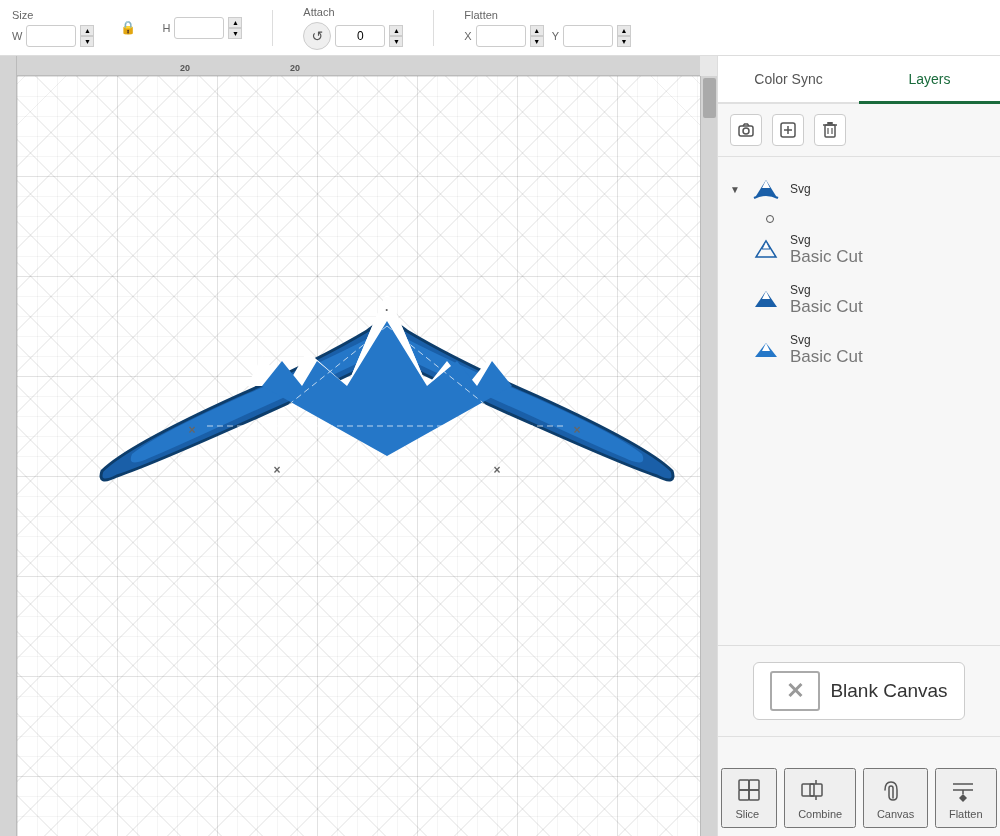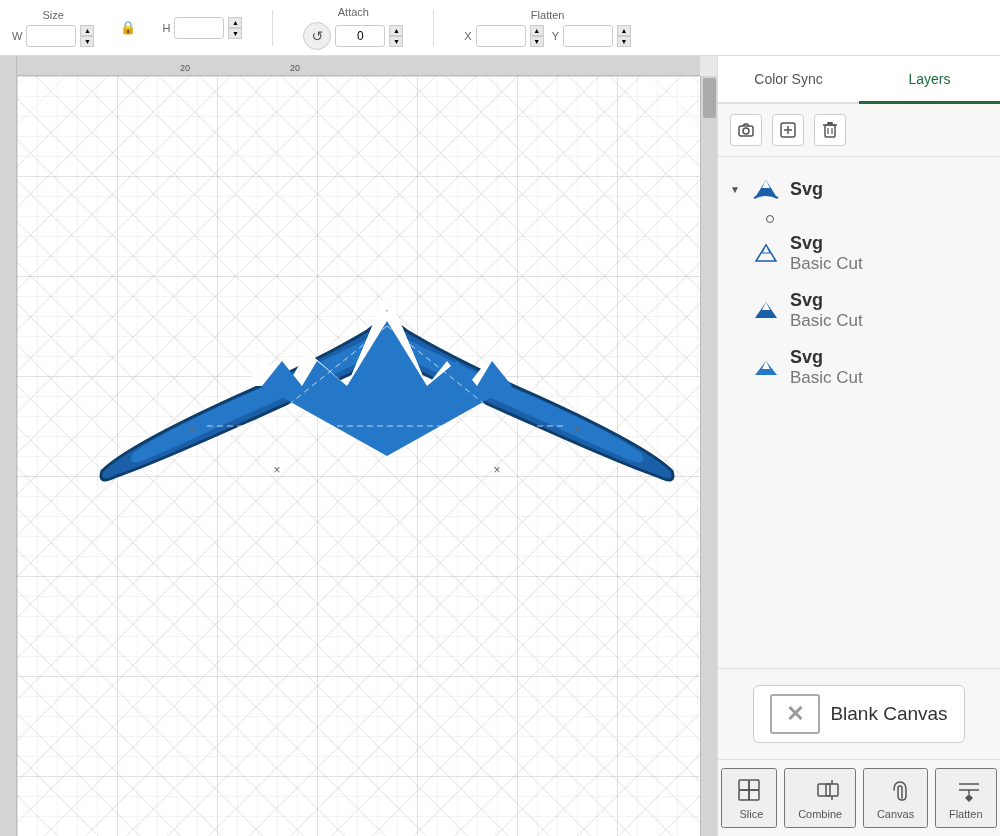--- a/index.html
+++ b/index.html
@@ -12,21 +12,20 @@
       border-bottom: 1px solid #ddd;
       display: flex;
       align-items: center;
       padding: 0 12px;
       gap: 24px;
       flex-shrink: 0;
     }
     .toolbar-group {
       display: flex;
       flex-direction: column;
-      align-items: center;
       gap: 4px;
     }
     .toolbar-label {
       font-size: 11px;
       color: #666;
     }
     .toolbar-input-row {
       display: flex;
       align-items: center;
       gap: 4px;
@@ -85,20 +84,21 @@
       flex: 1;
       overflow: hidden;
     }
 
     
     .canvas-area {
       flex: 1;
       position: relative;
       overflow: hidden;
       background: #e8e8e8;
+      font-weight: bold;
     }
 
     
     .ruler-h {
       position: absolute;
       top: 0;
       left: 0;
       right: 17px;
       height: 20px;
       background: #d4d4d4;
@@ -262,22 +262,22 @@
       height: 32px;
       flex-shrink: 0;
       display: flex;
       align-items: center;
       justify-content: center;
     }
     .layer-info {
       flex: 1;
     }
     .layer-name {
-      font-size: 18px;
-      font-weight: 700;
+      font-size: 12px;
+      font-weight: 400;
       color: #333;
     }
     .layer-sub {
       font-size: 17px;
       color: #777;
     }
 
     .layer-sub-item {
       padding-left: 32px;
     }
@@ -325,24 +325,25 @@
     .panel-actions {
       display: flex;
       justify-content: space-around;
       padding: 8px 0;
       border-top: 1px solid #e0e0e0;
     }
 
     .panel-action-btn {
       display: flex;
       flex-direction: column;
-      align-items: flex-end;
+      align-items: flex-start;
       gap: 4px;
       cursor: pointer;
       padding: 6px 12px;
+      margin-top: 23px;
     }
     .panel-action-icon {
       width: 28px;
       height: 28px;
       display: flex;
       align-items: center;
       justify-content: center;
     }
     .panel-action-label {
       font-size: 11px;

